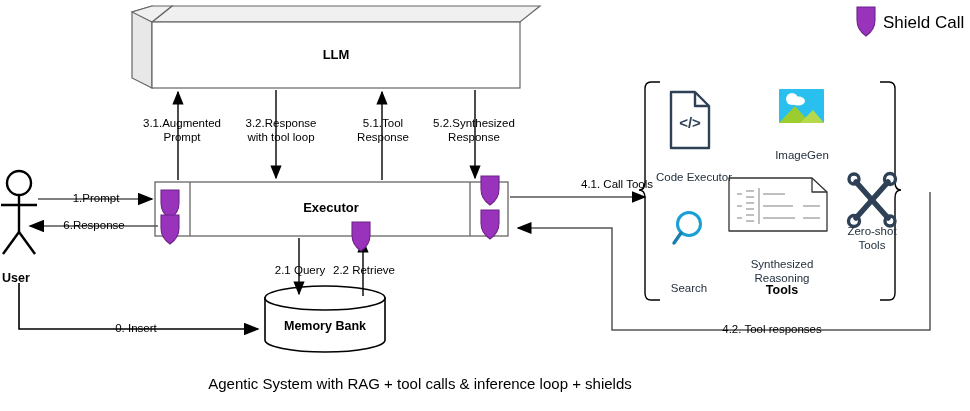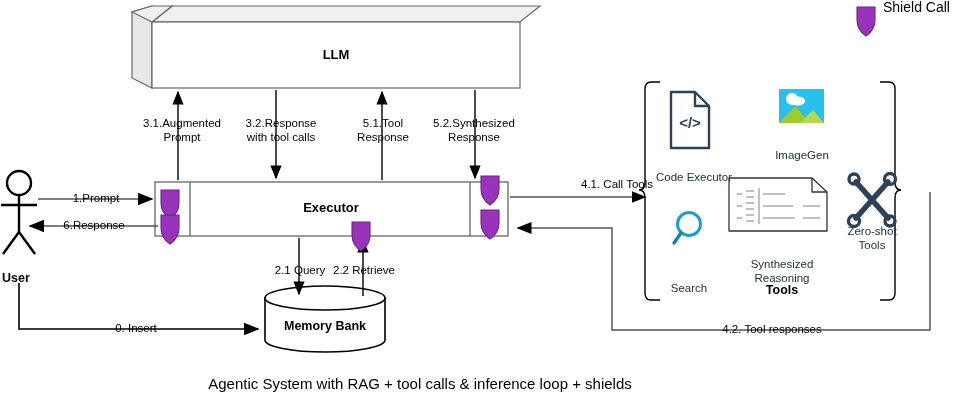--- a/index.html
+++ b/index.html
@@ -229,21 +229,21 @@
   <div class="lbl bold" style="left:2px; top:272px; font-size:12.5px;">User</div>
 
   <div class="lbl center" style="left:96px; top:192px;">1.Prompt</div>
   <div class="lbl center" style="left:94px; top:219px;">6.Response</div>
   <div class="lbl center" style="left:136px; top:322px;">0. Insert</div>
 
   <div class="lbl center" style="left:182px; top:117px;">3.1.Augmented</div>
   <div class="lbl center" style="left:182px; top:131px;">Prompt</div>
 
   <div class="lbl center" style="left:281px; top:117px;text-align:right;">3.2.Response</div>
-  <div class="lbl center" style="left:281px; top:131px;">with tool calls</div>
+  <div class="lbl center" style="left:281px; top:131px;">with tool loop</div>
 
   <div class="lbl center" style="left:383px; top:117px;">5.1.Tool</div>
   <div class="lbl center" style="left:383px; top:131px;">Response</div>
 
   <div class="lbl center" style="left:474px; top:117px;">5.2.Synthesized</div>
   <div class="lbl center" style="left:474px; top:131px;">Response</div>
 
   <div class="lbl center" style="left:300px; top:264px;">2.1 Query</div>
   <div class="lbl center" style="left:364px; top:264px;">2.2 Retrieve</div>
 
@@ -252,17 +252,17 @@
 
   <div class="lbl tool center" style="left:694px; top:147px;">Code Executor</div>
   <div class="lbl tool center" style="left:802px; top:125px;">ImageGen</div>
   <div class="lbl tool center" style="left:689px; top:258px;">Search</div>
   <div class="lbl tool center" style="left:782px; top:234px;">Synthesized</div>
   <div class="lbl tool center" style="left:782px; top:248px;">Reasoning</div>
   <div class="lbl tool center" style="left:872px; top:201px;">Zero-shot</div>
   <div class="lbl tool center" style="left:872px; top:215px;">Tools</div>
   <div class="lbl bold center" style="left:782px; top:284px; font-size:12.5px;">Tools</div>
 
-  <div class="lbl" style="left:883px; top:1px; font-size:14px;">Shield Call</div>
+  <div class="lbl" style="left:883px; top:16px; font-size:17px;">Shield Call</div>
 
   <div class="caption">Agentic System with RAG + tool calls &amp; inference loop + shields</div>
 
 </div>
 
 </body></html>

